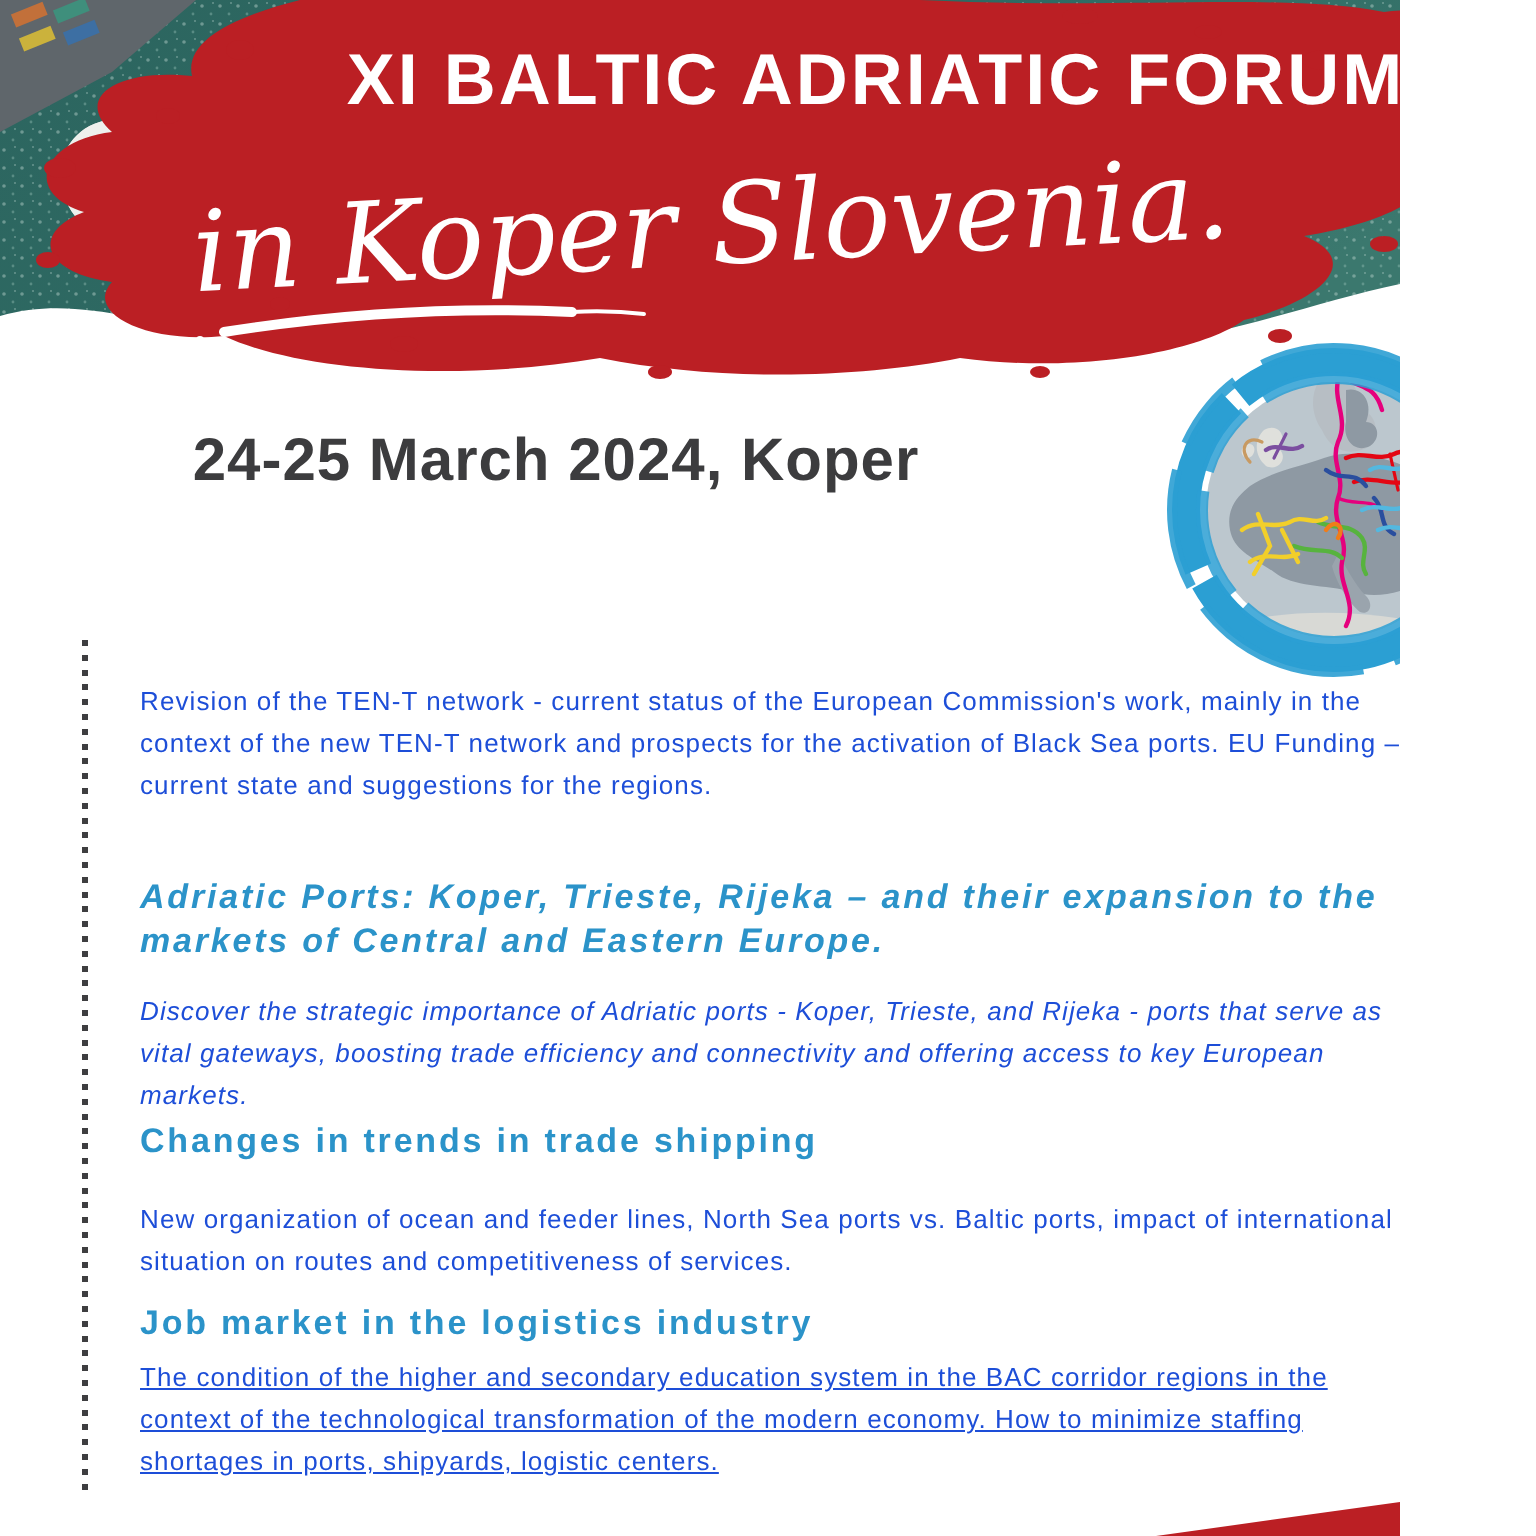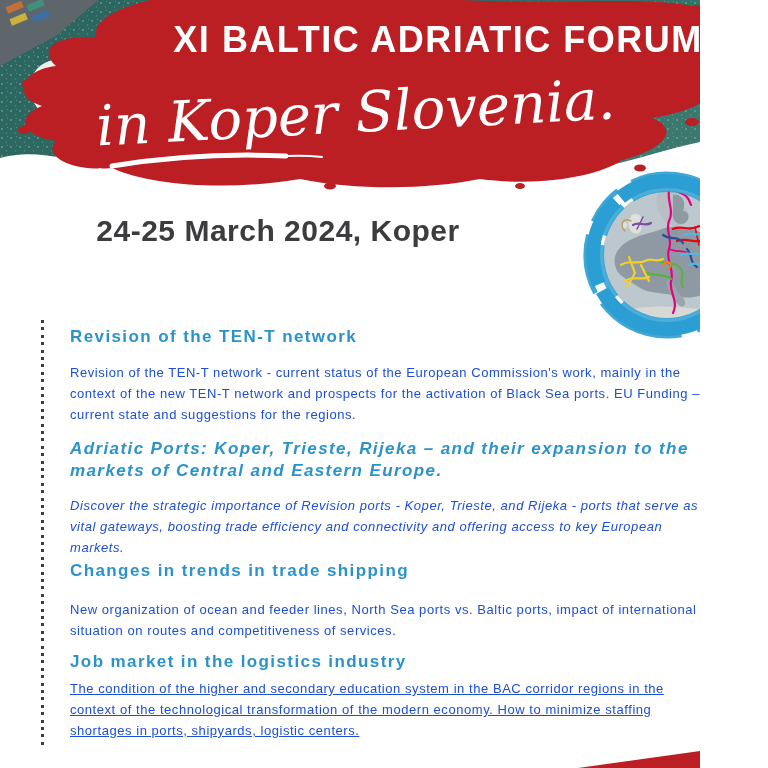--- a/index.html
+++ b/index.html
@@ -198,27 +198,26 @@
     <g fill="none" stroke="#2b9fd3">
       <circle cx="90" cy="90" r="74" stroke-width="14" stroke-dasharray="70 5 120 7 90 6 160 8"></circle>
       <circle cx="90" cy="90" r="81" stroke-width="5" opacity="0.9" stroke-dasharray="40 16 90 12 60 14" transform="rotate(40 90 90)"></circle>
       <circle cx="90" cy="90" r="66" stroke-width="6" opacity="0.85" stroke-dasharray="55 10 35 12 110 9" transform="rotate(-60 90 90)"></circle>
     </g>
   </svg>
 
   <div class="dotted-line"></div>
 
   <section class="topic s1">
-    <div class="topic-heading">Revision of the TEN-T network</div>
     <div class="topic-body">Revision of the TEN-T network - current status of the European Commission's work, mainly in the context of the new TEN-T network and prospects for the activation of Black Sea ports. EU Funding – current state and suggestions for the regions.</div>
   </section>
 
   <section class="topic s2">
     <div class="topic-heading">Adriatic Ports: Koper, Trieste, Rijeka – and their expansion to the markets of Central and Eastern Europe.</div>
-    <div class="topic-body">Discover the strategic importance of Revision ports - Koper, Trieste, and Rijeka - ports that serve as vital gateways, boosting trade efficiency and connectivity and offering access to key European markets.</div>
+    <div class="topic-body">Discover the strategic importance of Adriatic ports - Koper, Trieste, and Rijeka - ports that serve as vital gateways, boosting trade efficiency and connectivity and offering access to key European markets.</div>
   </section>
 
   <section class="topic s3">
     <div class="topic-heading">Changes in trends in trade shipping</div>
     <div class="topic-body">New organization of ocean and feeder lines, North Sea ports vs. Baltic ports, impact of international situation on routes and competitiveness of services.</div>
   </section>
 
   <section class="topic s4">
     <div class="topic-heading">Job market in the logistics industry</div>
     <div class="topic-body">The condition of the higher and secondary education system in the BAC corridor regions in the context of the technological transformation of the modern economy. How to minimize staffing shortages in ports, shipyards, logistic centers.</div>

